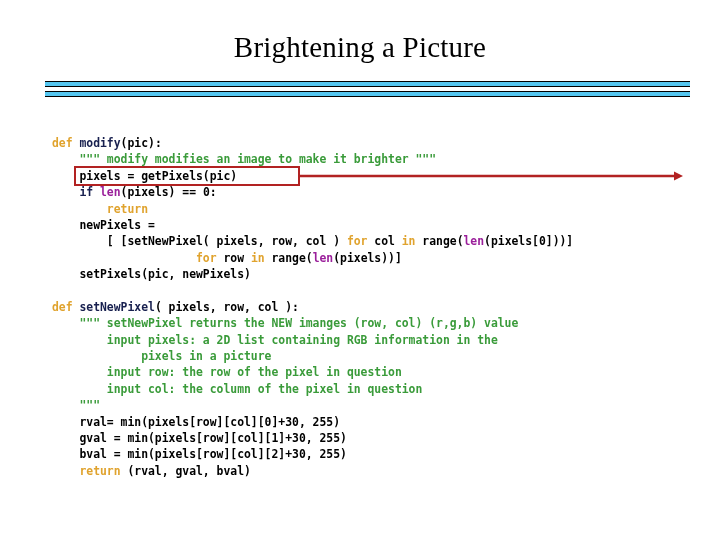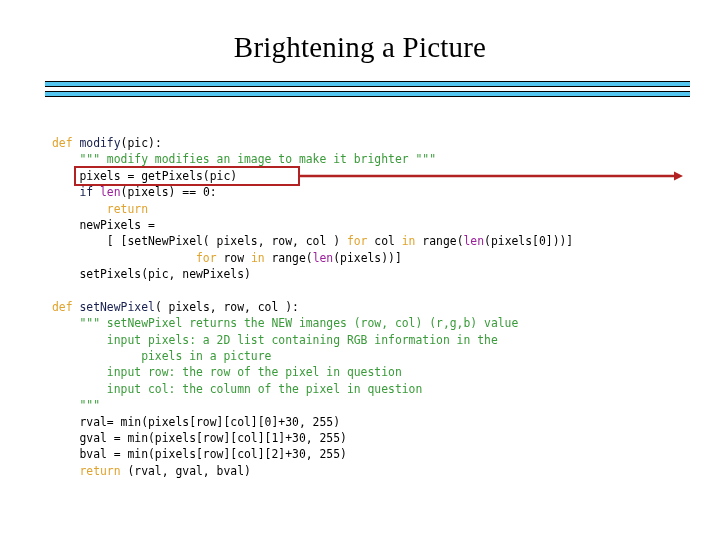--- a/index.html
+++ b/index.html
@@ -53,21 +53,21 @@
   .divider-bar.top { top: 0px; }
   .divider-bar.bottom { top: 10px; }
 
   #code-block {
     position: absolute;
     left: 52px;
     top: 135px;
     width: 660px;
     font-family: "DejaVu Sans Mono", "Liberation Mono", monospace;
     font-size: 11.4px;
-    font-weight: normal;
+    font-weight: bold;
     line-height: 16.4px;
     color: #000000;
     white-space: pre;
     letter-spacing: 0px;
   }
   .code-line {
     height: 16.4px;
     white-space: pre;
   }
 

